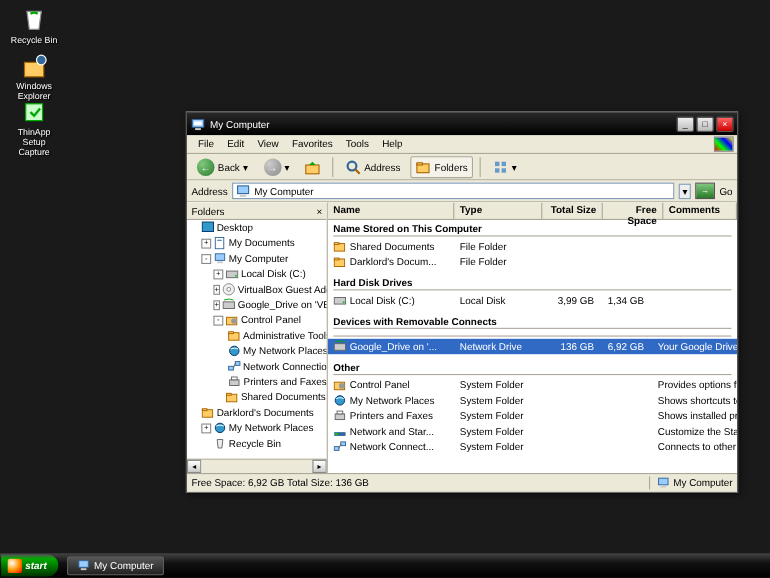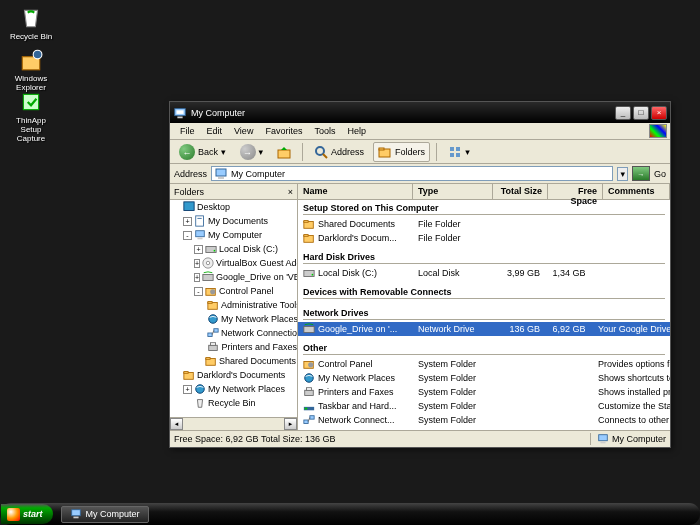--- a/index.html
+++ b/index.html
@@ -47,21 +47,21 @@
 .c-type { width:80px; }
 .c-size { width:50px; text-align:right; padding-right:8px; }
 .c-free { width:50px; text-align:center; padding-right:8px; }
 .c-comm { flex:1; white-space:nowrap; overflow:hidden; }
 .status { height:17px; background:#ece9d8; border-top:1px solid #aca899; display:flex; align-items:center; font-size:9px; padding:0 4px; }
 .status .s1 { flex:1; }
 .status .s2 { display:flex; align-items:center; gap:3px; border-left:1px solid #aca899; padding-left:6px; }
 .hscroll { height:13px; background:#ece9d8; display:flex; border-top:1px solid #aca899; }
 .hscroll .arr { width:13px; background:linear-gradient(180deg,#fff,#ccc); border:1px solid #888; font-size:7px; display:flex; align-items:center; justify-content:center; }
 .hscroll .trk { flex:1; background:#ece9d8; }
-.taskbar { position:absolute; bottom:0; left:0; width:100%; height:22px; background:linear-gradient(180deg,#444,#111 40%,#000); display:flex; align-items:center; font-size:9px; color:#fff;border-radius:11px; }
+.taskbar { position:absolute; bottom:0; left:0; width:100%; height:22px; background:linear-gradient(180deg,#444,#111 40%,#000); display:flex; align-items:center; font-size:9px; color:#fff; }
 .start { height:20px; padding:0 10px 0 6px; background:linear-gradient(180deg,#555,#0a0 20%,#030); border-radius:0 10px 10px 0; display:flex; align-items:center; gap:3px; font-weight:bold; font-style:italic; cursor:pointer; margin-left:1px; }
 .start .orb { width:13px; height:13px; background:radial-gradient(circle at 30% 30%,#fff,#f90,#f00); border-radius:2px; }
 .task { height:17px; padding:0 8px; margin-left:8px; background:linear-gradient(180deg,#555,#222); border:1px solid #666; border-radius:2px; display:flex; align-items:center; gap:4px; cursor:pointer; }
 .tray { margin-left:auto; height:20px; padding:0 6px; display:flex; align-items:center; gap:4px; background:linear-gradient(180deg,#333,#111); border-left:1px solid #555; }
 .tray .sico { width:11px; height:11px; }
 svg { display:block; }
 </style>
 </head>
 <body>
 
@@ -307,21 +307,21 @@
 
       <div class="list">
         <div class="lhdr">
           <div style="width:115px">Name</div>
           <div style="width:80px">Type</div>
           <div style="width:55px;text-align:right">Total Size</div>
           <div style="width:55px;text-align:right">Free Space</div>
           <div style="flex:1">Comments</div>
         </div>
         <div id="list-body">
-            <div class="grp">Setup Stored on This Computer</div>
+            <div class="grp">Name Stored on This Computer</div>
             <div class="grp-line"></div>
             <div class="row">
               <svg class="ico" viewBox="0 0 14 14">
                 <rect x="1" y="4" width="11" height="8" fill="#fc6" stroke="#a60"></rect>
                 <rect x="1" y="3" width="5" height="2" fill="#fc6" stroke="#a60"></rect>
               </svg>
               <div class="c-name">Shared Documents</div>
               <div class="c-type">File Folder</div>
               <div class="c-size"></div>
               <div class="c-free"></div>
@@ -349,21 +349,20 @@
               <div class="c-name">Local Disk (C:)</div>
               <div class="c-type">Local Disk</div>
               <div class="c-size">3,99 GB</div>
               <div class="c-free">1,34 GB</div>
               <div class="c-comm"></div>
             </div>
             <div style="height:4px"></div>
             <div class="grp">Devices with Removable Connects</div>
             <div class="grp-line"></div>
             <div style="height:4px"></div>
-            <div class="grp">Network Drives</div>
             <div class="grp-line"></div>
             <div class="row sel">
               <svg class="ico" viewBox="0 0 14 14">
                 <rect x="1" y="4" width="12" height="7" fill="#ccc" stroke="#666"></rect>
                 <path d="M2 2 Q7 0 12 2" stroke="#0a0" fill="none"></path>
               </svg>
               <div class="c-name">Google_Drive on '...</div>
               <div class="c-type">Network Drive</div>
               <div class="c-size">136 GB</div>
               <div class="c-free">6,92 GB</div>
@@ -403,21 +402,21 @@
               <div class="c-type">System Folder</div>
               <div class="c-size"></div>
               <div class="c-free"></div>
               <div class="c-comm">Shows installed prin...</div>
             </div>
             <div class="row">
               <svg class="ico" viewBox="0 0 14 14">
                 <rect x="1" y="8" width="12" height="4" fill="#369"></rect>
                 <rect x="2" y="9" width="3" height="2" fill="#0c0"></rect>
               </svg>
-              <div class="c-name">Taskbar and Hard...</div>
+              <div class="c-name">Network and Star...</div>
               <div class="c-type">System Folder</div>
               <div class="c-size"></div>
               <div class="c-free"></div>
               <div class="c-comm">Customize the Start...</div>
             </div>
             <div class="row">
               <svg class="ico" viewBox="0 0 14 14">
                 <rect x="1" y="7" width="5" height="4" fill="#9cf" stroke="#369"></rect>
                 <rect x="8" y="2" width="5" height="4" fill="#9cf" stroke="#369"></rect>
                 <line x1="6" y1="9" x2="8" y2="4" stroke="#666"></line>

